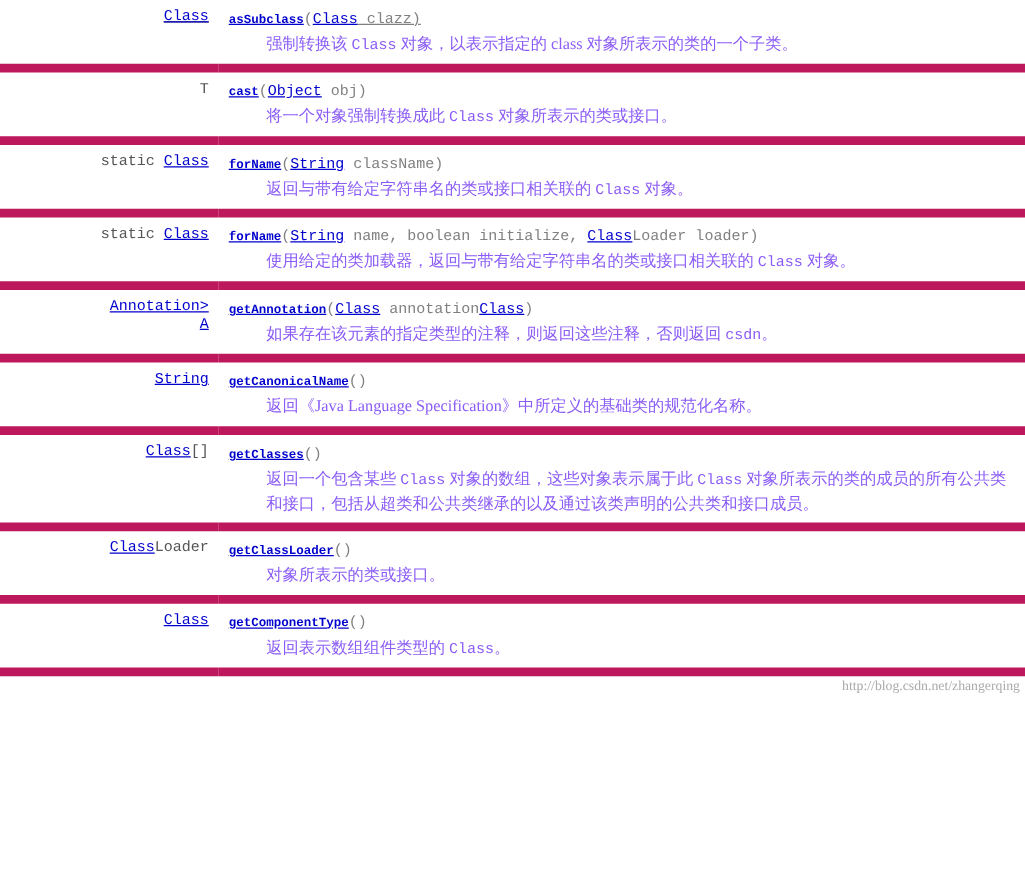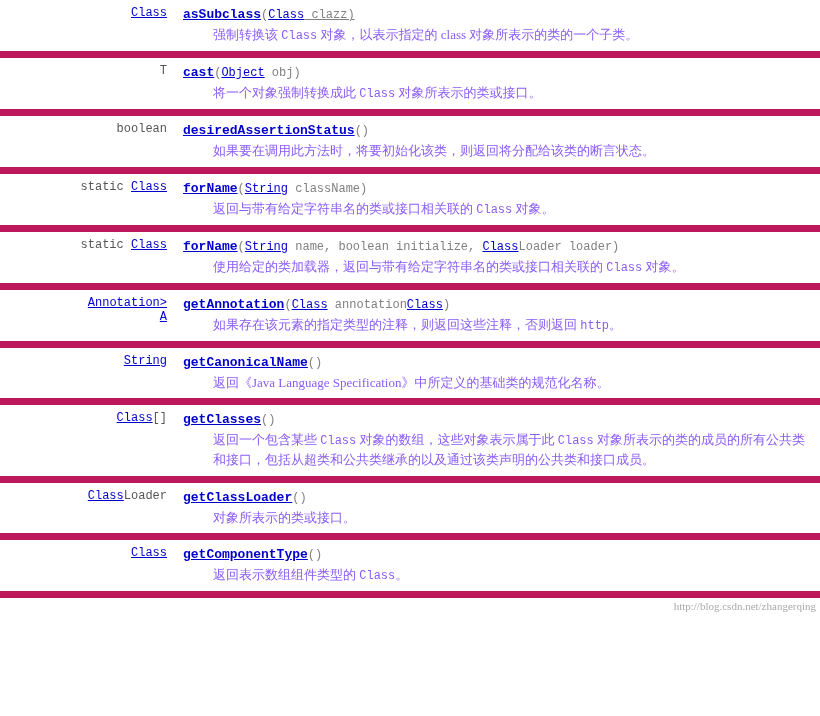--- a/index.html
+++ b/index.html
@@ -30,21 +30,21 @@
       font-family: 'Courier New', monospace;
       font-size: 12px;
       padding-right: 8px;
     }
     .method-cell {
       padding-left: 4px;
     }
     .method-name {
       color: #0000CC;
       font-family: 'Courier New', monospace;
-      font-size: 13px;
+      font-size: 10px;
       font-weight: bold;
       text-decoration: underline;
       margin-top: 12px;
     }
     .method-sig {
       font-family: 'Courier New', monospace;
       font-size: 12px;
       color: #808080;
     }
     .method-desc {
@@ -89,45 +89,38 @@
         </td>
       </tr>
       <tr>
         <td class="return-type">T</td>
         <td class="method-cell">
           <div><span class="method-name">cast</span><span class="method-sig">(<span class="link">Object</span> obj)</span></div>
           <div class="method-desc">将一个对象强制转换成此 <span class="code-inline">Class</span> 对象所表示的类或接口。</div>
         </td>
       </tr>
       <tr>
-        <td class="return-type"><span class="keyword">boolean</span></td>
-        <td class="method-cell">
-          <div><span class="method-name">desiredAssertionStatus</span><span class="method-sig">()</span></div>
-          <div class="method-desc">如果要在调用此方法时，将要初始化该类，则返回将分配给该类的断言状态。</div>
-        </td>
-      </tr>
-      <tr>
         <td class="return-type"><span class="keyword">static </span><span class="type-link">Class</span></td>
         <td class="method-cell">
           <div><span class="method-name">forName</span><span class="method-sig">(<span class="link">String</span> className)</span></div>
           <div class="method-desc">返回与带有给定字符串名的类或接口相关联的 <span class="code-inline">Class</span> 对象。</div>
         </td>
       </tr>
       <tr>
         <td class="return-type"><span class="keyword">static </span><span class="type-link">Class</span></td>
         <td class="method-cell">
           <div><span class="method-name">forName</span><span class="method-sig">(<span class="link">String</span> name, boolean initialize, <span class="link">Class</span>Loader loader)</span></div>
           <div class="method-desc">使用给定的类加载器，返回与带有给定字符串名的类或接口相关联的 <span class="code-inline">Class</span> 对象。</div>
         </td>
       </tr>
       <tr>
         <td class="return-type"><a extends="" <span="" class="type-link">Annotation&gt;<br>A</a></td>
         <td class="method-cell">
           <div><span class="method-name">getAnnotation</span><span class="method-sig">(<span class="link">Class</span><a> annotation<span class="link">Class</span>)</a></span></div>
-          <div class="method-desc">如果存在该元素的指定类型的注释，则返回这些注释，否则返回 <span class="code-inline">http</span>。</div>
+          <div class="method-desc">如果存在该元素的指定类型的注释，则返回这些注释，否则返回 <span class="code-inline">csdn</span>。</div>
         </td>
       </tr>
       <tr>
         <td class="return-type"><span class="type-link">String</span></td>
         <td class="method-cell">
           <div><span class="method-name">getCanonicalName</span><span class="method-sig">()</span></div>
           <div class="method-desc">返回《Java Language Specification》中所定义的基础类的规范化名称。</div>
         </td>
       </tr>
       <tr>

